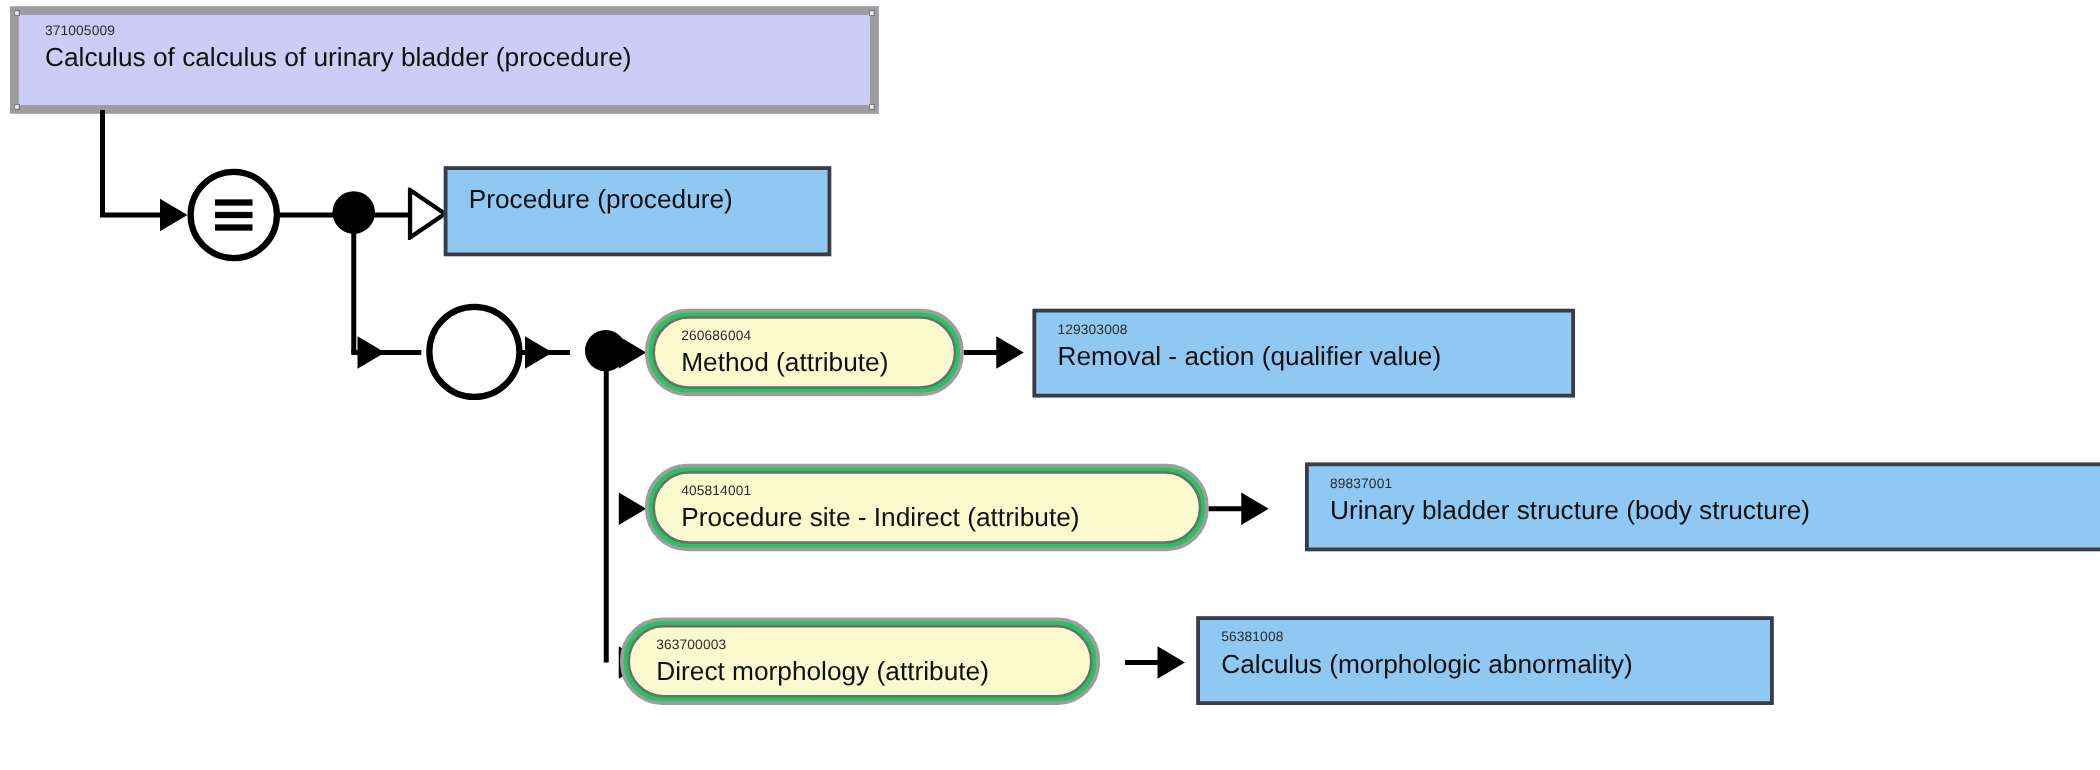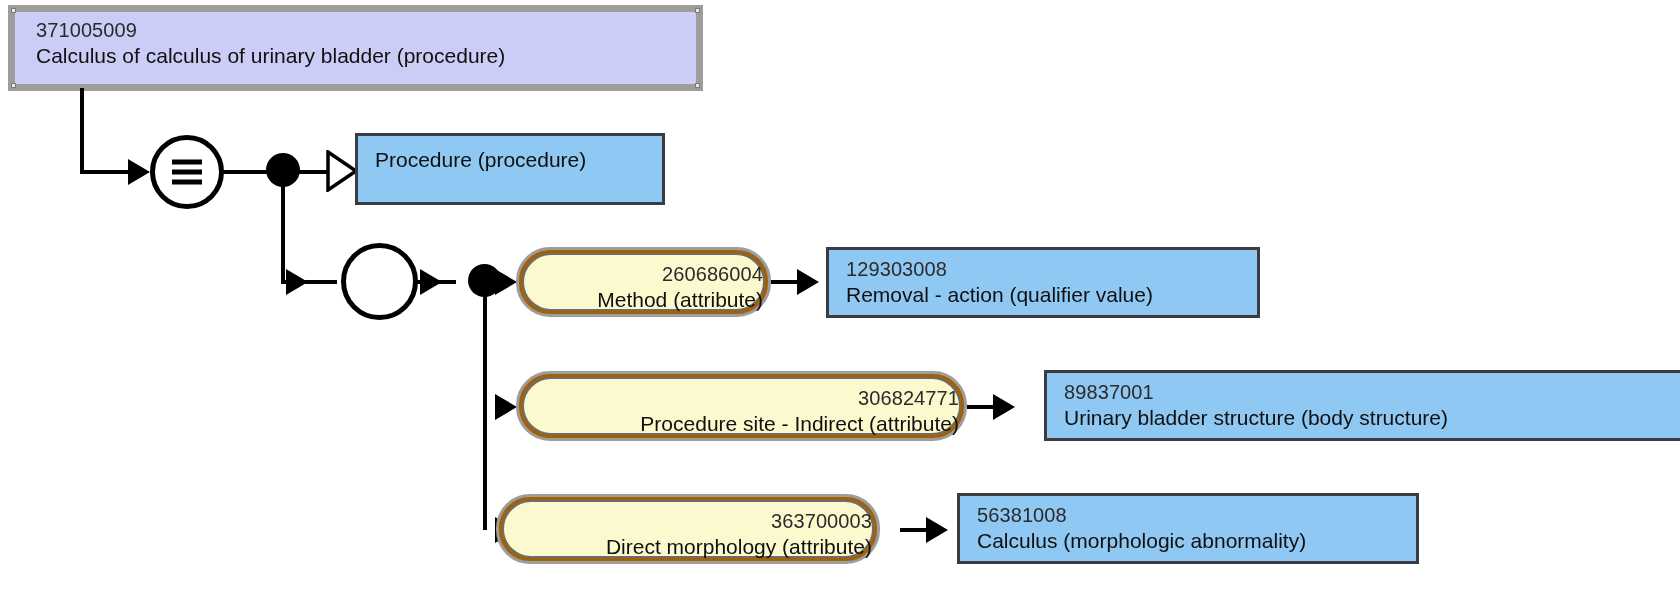--- a/index.html
+++ b/index.html
@@ -6,21 +6,21 @@
   body{
     width:1680px;height:616px;
     background:#ffffff;
     font-family:"Liberation Sans", sans-serif;
     overflow:hidden;
   }
   #canvas{position:relative;width:1680px;height:616px;}
 
   
   .node-id{
-    font-size:20px;
+    font-size:11px;
     color:#2b2b2b;
     line-height:1.05;
     letter-spacing:.1px;
     white-space:nowrap;
   }
   .node-term{
     font-size:21px;
     color:#101010;
     line-height:1.15;
     white-space:nowrap;
@@ -53,25 +53,24 @@
     box-sizing:border-box;
     background:#90c8f4;
     border:3px solid #3b3b44;
     padding:9px 0 0 17px;
   }
 
   
   .attr-node{
     position:absolute;
     box-sizing:border-box;
-    background:#a16207;
+    background:#22c55e;
     border:3px solid #9d9d9d;
     border-radius:34px;
     padding:3px;
-    text-align:right;
   }
   .attr-inner{
     box-sizing:border-box;
     width:100%;height:100%;
     background:#fbf9cd;
     border:2px solid #6d6d6d;
     border-radius:30px;
     padding:9px 0 0 21px;
   }
 
@@ -191,21 +190,21 @@
   <div class="concept-node" style="left:826px;top:247px;width:434px;height:71px;">
     <div class="node-id">129303008</div>
     <div class="node-term">Removal - action (qualifier value)</div>
   </div>
 
   <div class="line-h" style="left:499px;top:405px;width:14px;"></div>
   <div class="arrow-solid" style="left:495px;top:394px;"></div>
 
   <div class="attr-node" style="left:516px;top:371px;width:451px;height:70px;">
     <div class="attr-inner">
-      <div class="node-id">306824771</div>
+      <div class="node-id">405814001</div>
       <div class="node-term">Procedure site - Indirect (attribute)</div>
     </div>
   </div>
 
   <div class="line-h" style="left:967px;top:405px;width:32px;"></div>
   <div class="arrow-solid" style="left:993px;top:394px;"></div>
 
   <div class="concept-node" style="left:1044px;top:370px;width:658px;height:71px;">
     <div class="node-id">89837001</div>
     <div class="node-term">Urinary bladder structure (body structure)</div>

